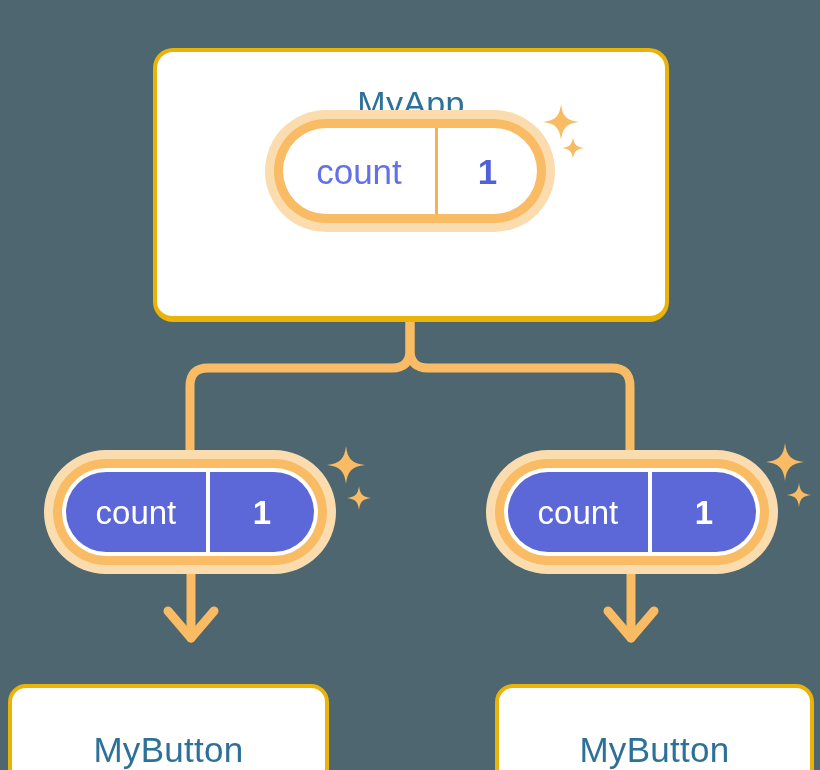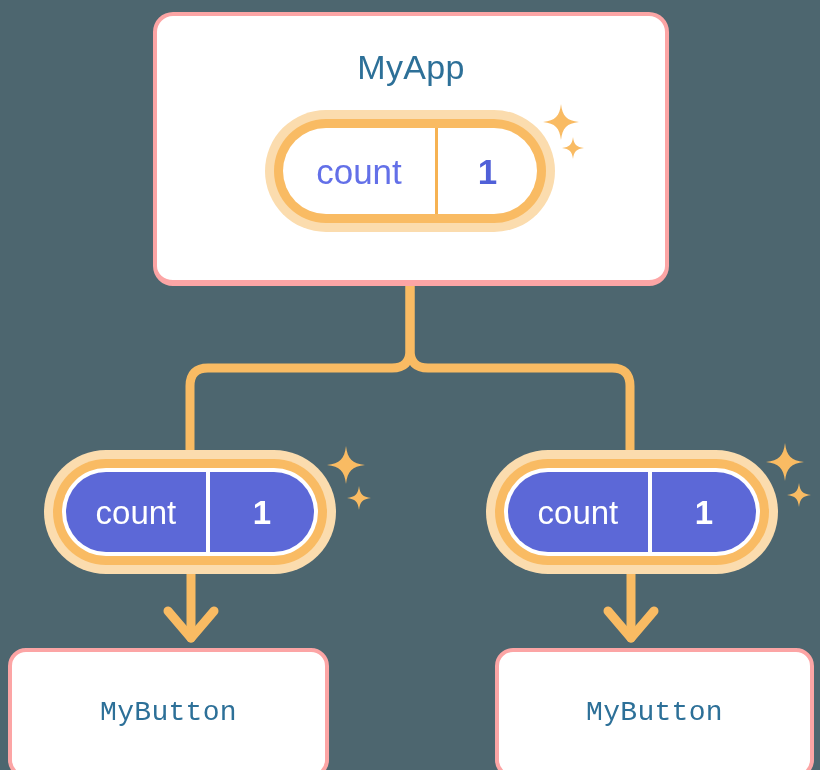--- a/index.html
+++ b/index.html
@@ -19,26 +19,27 @@
     position: absolute;
     left: 0; top: 0;
     width: 820px; height: 770px;
     pointer-events: none;
   }
 
   
   .comp-card {
     position: absolute;
     background: #ffffff;
-    border: 4px solid #fca5a5;
+    border: 4px solid #eab308;
     border-radius: 18px;
     box-sizing: border-box;
     display: flex;
     flex-direction: column;
     align-items: center;
+    margin-top: 36px;
   }
   .comp-title {
     color: #2d7098;
     font-size: 34px;
     letter-spacing: 0.3px;
     line-height: 1;
     white-space: nowrap;
   }
 
   #app-card {
@@ -60,21 +61,21 @@
     justify-content: center;
   }
   #btn-card-right {
     left: 495px;
     top: 648px;
     width: 319px;
     height: 130px;
     justify-content: center;
   }
   #btn-card-left .comp-title,
-  #btn-card-right .comp-title { font-size: 28px; font-family: Liberation Mono, monospace; }
+  #btn-card-right .comp-title { font-size: 35px; }
 
   
   .pill-wrap {
     position: absolute;
   }
   .pill-glow {
     position: absolute;
     left: 0; top: 0;
     right: 0; bottom: 0;
     background: #fbdcae;

